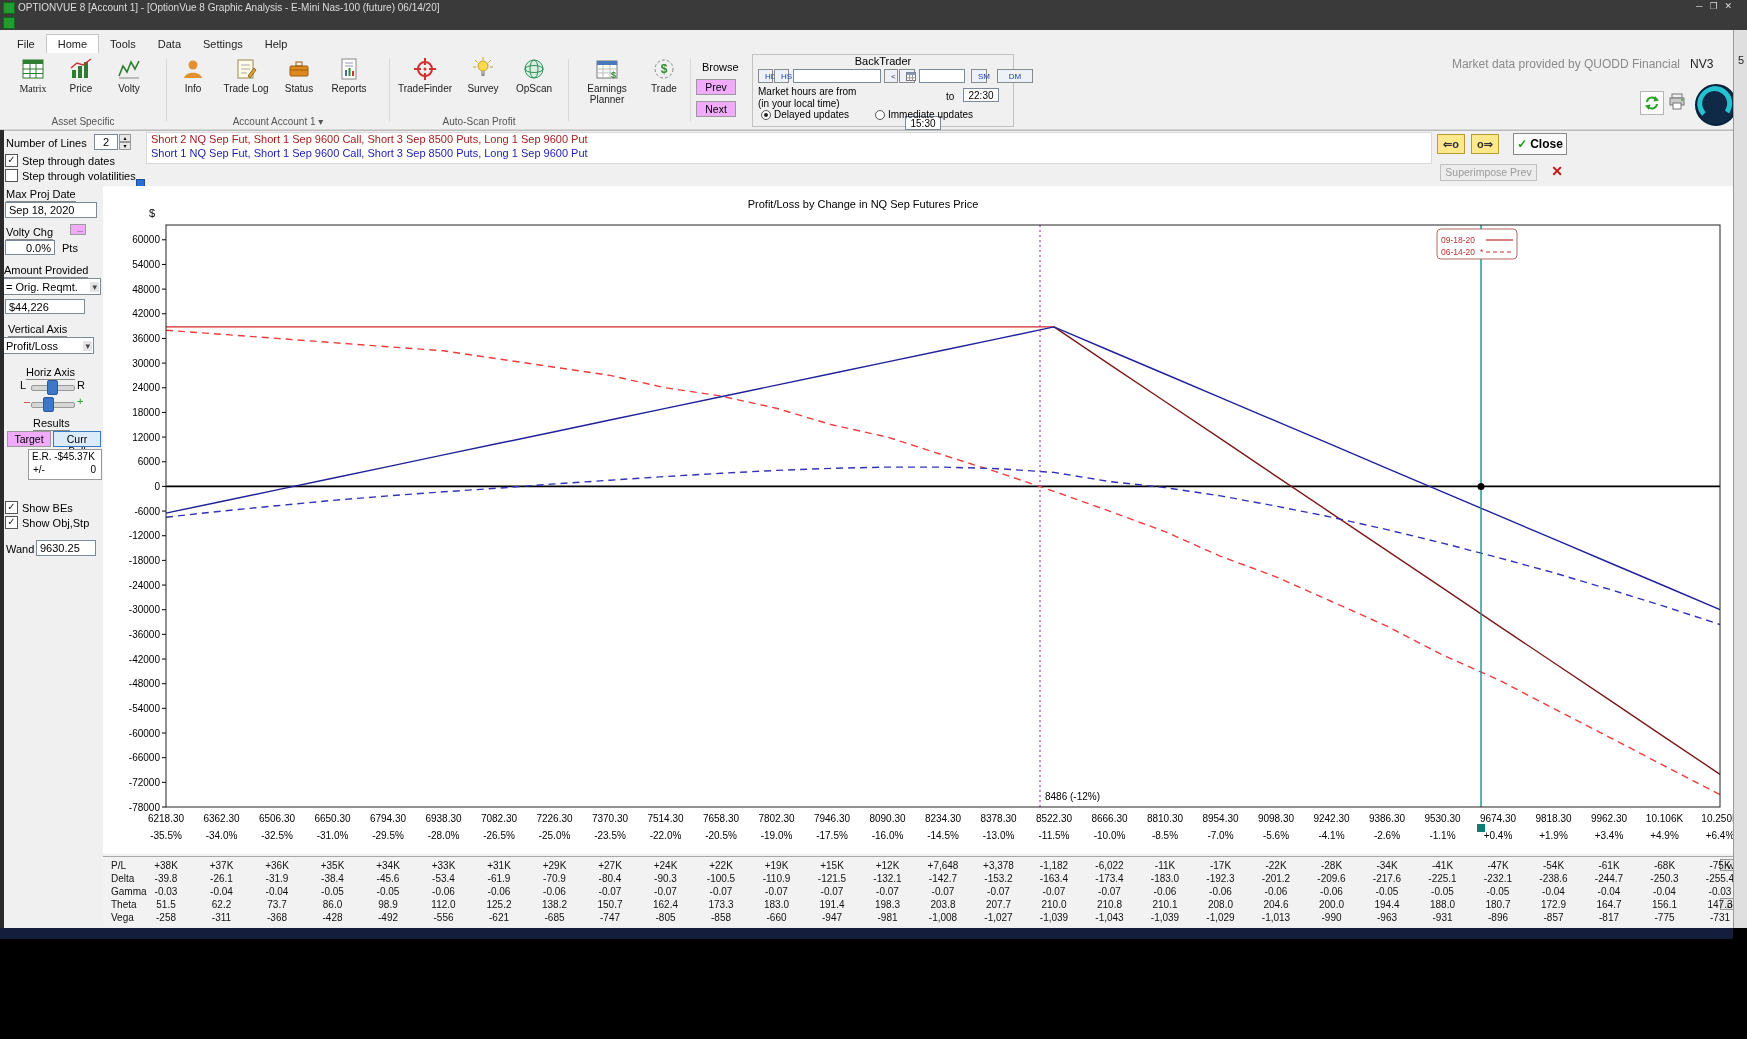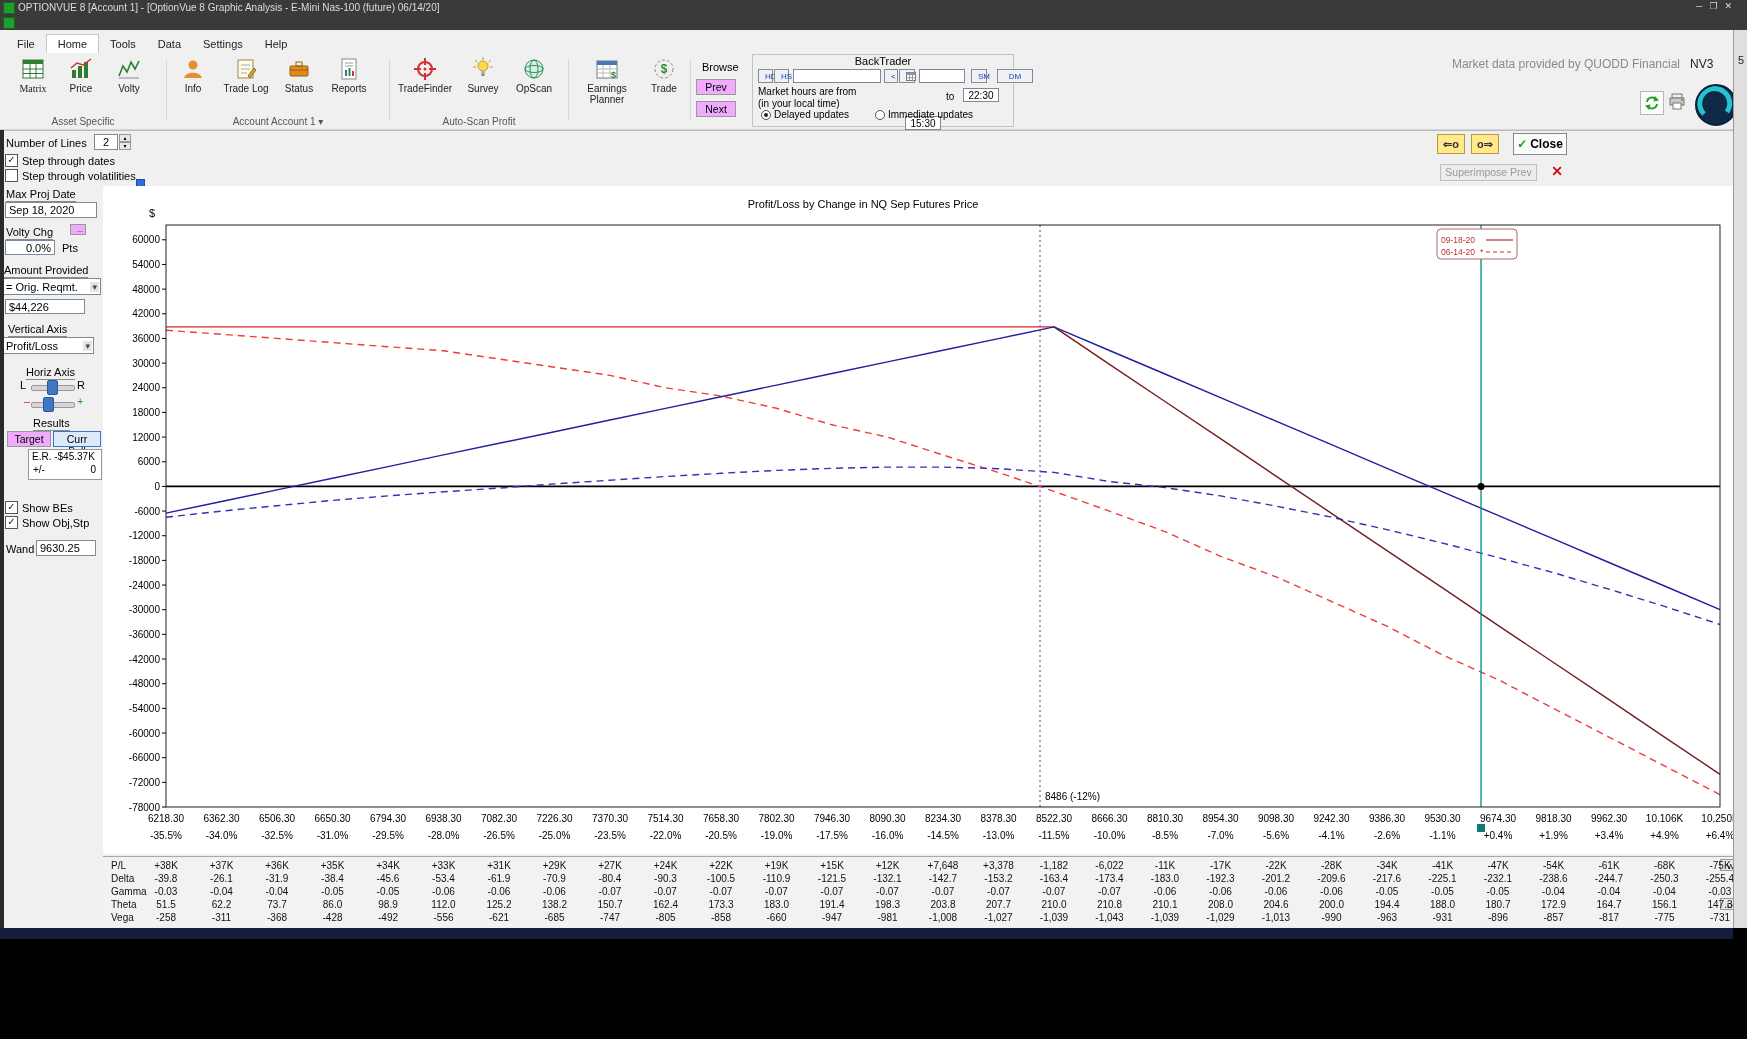--- a/index.html
+++ b/index.html
@@ -322,20 +322,24 @@
   </span>
 </div>
 
 <div id="graphwin" class="abs">
 
   <span class="lbl" style="left:6px;top:6px;">Number of Lines</span>
   <input class="tin" style="left: 94px; top: 3px; width: 24px; height: 16px; text-align: center;" value="2">
   <span class="spin" style="left:119px;top:3px;">▴</span>
   <span class="spin" style="left:119px;top:11px;">▾</span>
 
+  <div id="stratpanel">
+    <span class="strat strat1">Short 2 NQ Sep Fut, Short 1 Sep 9600 Call, Short 3 Sep 8500 Puts, Long 1 Sep 9600 Put</span>
+    <span class="strat strat2">Short 1 NQ Sep Fut, Short 1 Sep 9600 Call, Short 3 Sep 8500 Puts, Long 1 Sep 9600 Put</span>
+  </div>
 
   <span class="ybtn" style="left:1437px;top:3px;">⇐o</span>
   <span class="ybtn" style="left:1471px;top:3px;">o⇒</span>
   <div id="closebtn">
     <span class="chk">✓</span>
     <span>Close</span>
   </div>
   <div id="superimpose">Superimpose Prev</div>
   <div id="redx">✕</div>
 

